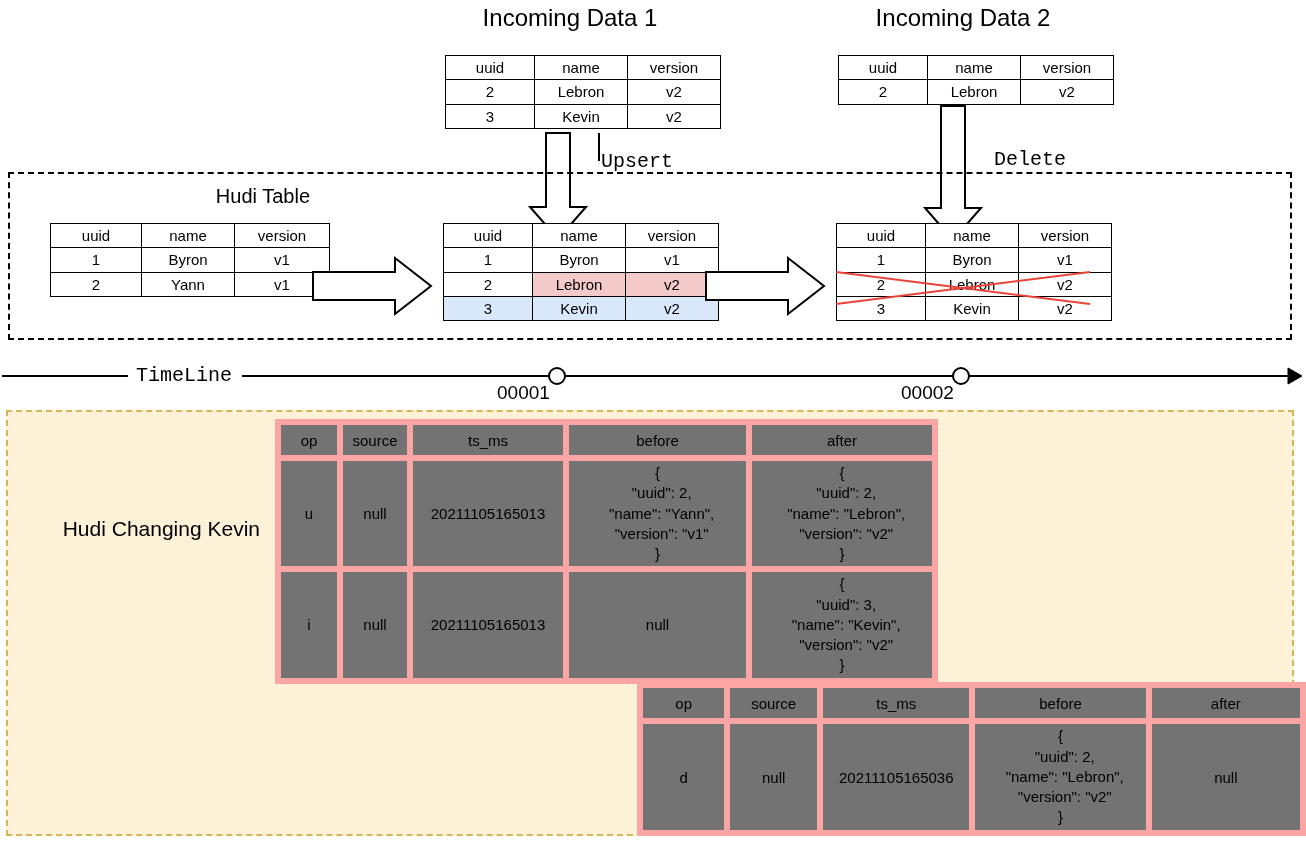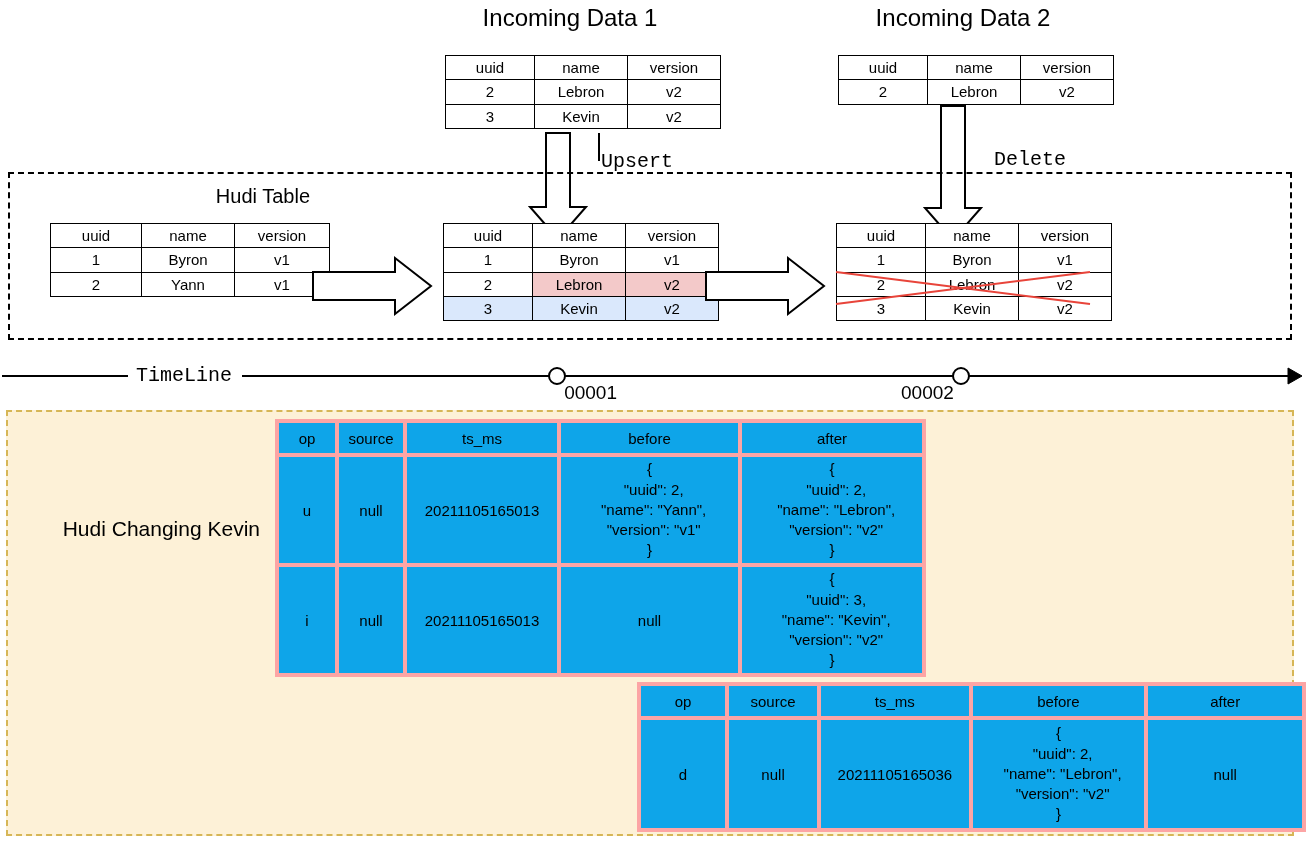--- a/index.html
+++ b/index.html
@@ -66,22 +66,22 @@
   td.hl-red  { background: #f3c9c9 !important; }
   td.hl-blue { background: #dae8fc !important; }
 
   
   table.chg {
     border-collapse: collapse;
     background: #ffffff;
     font-size: 15px;
   }
   table.chg td, table.chg th {
-    border: 4px solid #fca5a5;
-    background: #0ea5e9;
+    border: 6px solid #fca5a5;
+    background: #737373;
     font-weight: normal;
     padding: 2px 6px;
     vertical-align: middle;
     text-align: center;
   }
   table.chg th { height: 26px; }
   .json {
     text-align: left;
     white-space: pre;
     font-family: "Liberation Sans", sans-serif;
@@ -233,21 +233,21 @@
 </svg>
 
 <svg class="abs" style="left:0px; top:360px;" width="1306" height="32" viewBox="0 0 1306 32">
   <line x1="2" y1="16" x2="128" y2="16" stroke="#000000" stroke-width="2"></line>
   <line x1="242" y1="16" x2="1290" y2="16" stroke="#000000" stroke-width="2"></line>
   <path d="M1288 8 L1302 16 L1288 24 Z" fill="#000000" stroke="#000000" stroke-width="1"></path>
   <circle cx="557" cy="16" r="8" fill="#ffffff" stroke="#000000" stroke-width="2"></circle>
   <circle cx="961" cy="16" r="8" fill="#ffffff" stroke="#000000" stroke-width="2"></circle>
 </svg>
 <div class="abs oplabel" style="left:136px; top:364px;">TimeLine</div>
-<div class="abs" style="left:497px; top:382px; width:120px; text-align:right; font-size:19px;">00001</div>
+<div class="abs" style="left:497px; top:382px; width:120px; text-align:left; font-size:19px;">00001</div>
 <div class="abs" style="left:901px; top:382px; width:120px; font-size:19px;">00002</div>
 
 <div class="abs yellowbox" style="left:6px; top:410px; width:1288px; height:426px;"></div>
 
 <div class="abs subtitle" style="left:40px; top:517px; width:220px; font-size:21px;">Hudi Changing Kevin</div>
 
 <table class="chg abs" style="left:275px; top:419px;">
   <tbody>
       <tr>
     <th style="width:44px;">op</th>

